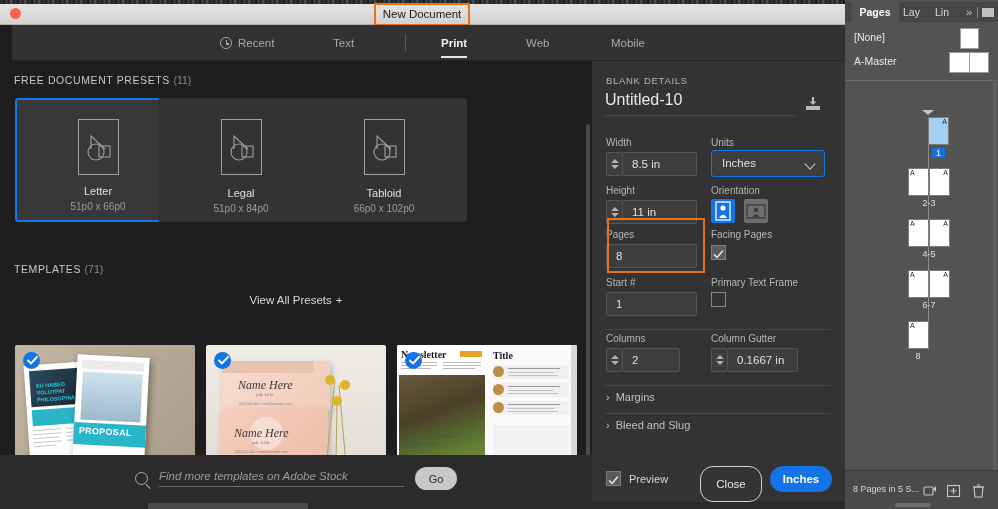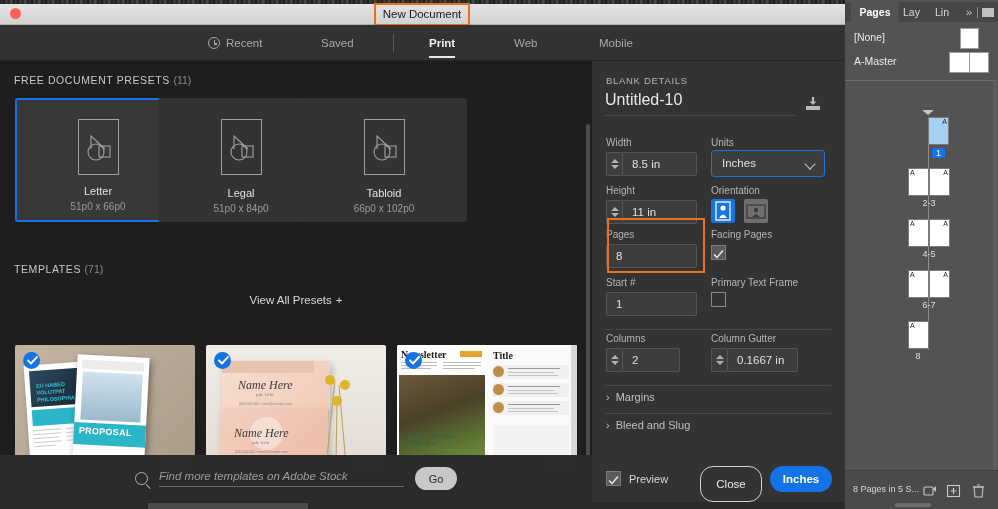--- a/index.html
+++ b/index.html
@@ -17,21 +17,21 @@
   .titlebar { position:absolute; top:4px; left:0; width:845px; height:21px;
     background: linear-gradient(#e4e4e4,#d2d2d2); border-bottom:1px solid #b0b0b0; }
   .close-dot { position:absolute; top:8px; left:10px; width:11px; height:11px; border-radius:50%;
     background:#ff5f57; }
   .win-title { position:absolute; top:6px; left:378px; width:88px; height:17px;
     color:#1a1a1a; font-size:11.5px; line-height:17px; text-align:center; }
   .ann-title { position:absolute; top:3px; left:374px; width:96px; height:23px;
     border:2px solid #e8721c; pointer-events:none; }
 
   
-  .tabbar { position:absolute; top:25px; left:0; width:845px; height:36px;
+  .tabbar { position:absolute; top:25px; left:12px; width:845px; height:36px;
     background:#323232; border-bottom:1px solid #252525; }
   .tab { position:absolute; top:0; height:36px; display:flex; align-items:center; gap:6px;
     color:#a8a8a8; font-size:11.5px; }
   .tab.active { color:#f0f0f0; font-weight:bold; }
   .tab-underline { position:absolute; bottom:3px; left:50%; transform:translateX(-50%);
     width:26px; height:2.5px; background:#e8e8e8; }
   .tab-div { position:absolute; top:9px; left:393px; width:1px; height:18px; background:#5a5a5a; }
   .clock { width:12px; height:12px; border:1.3px solid #a8a8a8; border-radius:50%; position:relative; }
   .clock::before { content:""; position:absolute; left:4.6px; top:2px; width:1.2px; height:4px; background:#a8a8a8; }
   .clock::after { content:""; position:absolute; left:5px; top:5.4px; width:3.4px; height:1.2px; background:#a8a8a8; }
@@ -217,21 +217,21 @@
   <div class="close-dot"></div>
   <div class="win-title">New Document</div>
   <div class="ann-title"></div>
 
   <div class="tabbar">
     <div class="tab" style="left:208px;">
       <span class="clock"></span>
       <span>Recent</span>
     </div>
     <div class="tab" style="left:321px;">
-      <span>Saved</span>
+      <span>Text</span>
     </div>
     <div class="tab-div"></div>
     <div class="tab active" style="left:429px;">
       <span>Print</span>
       <span class="tab-underline"></span>
     </div>
     <div class="tab" style="left:514px;">
       <span>Web</span>
     </div>
     <div class="tab" style="left:599px;">

